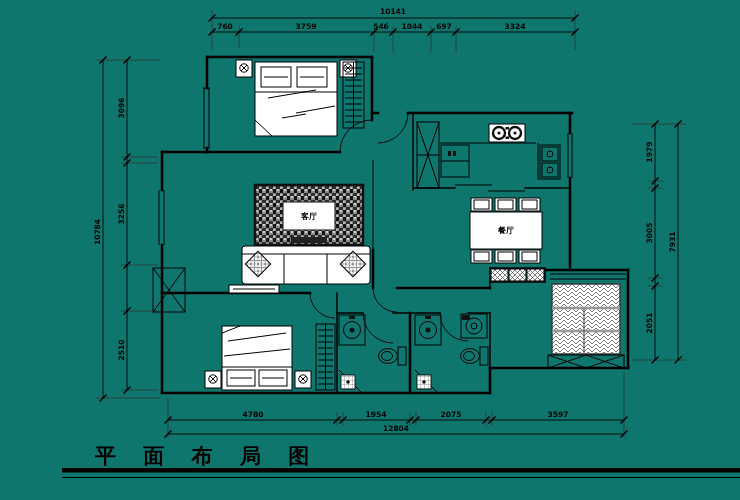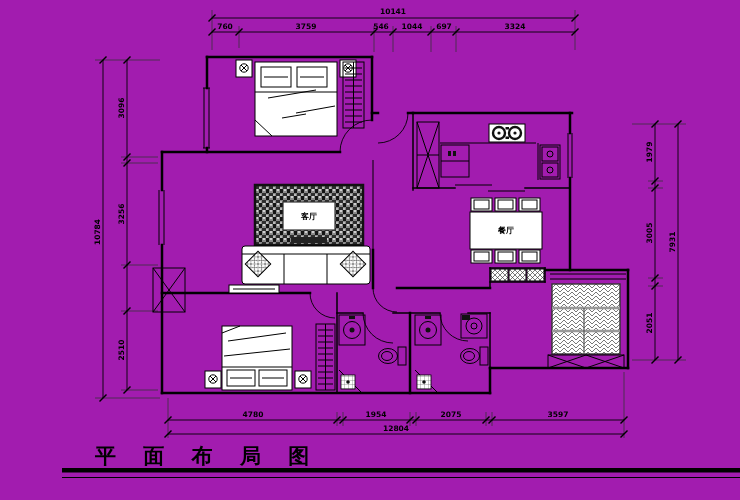--- a/index.html
+++ b/index.html
@@ -1,16 +1,16 @@
 <!DOCTYPE html>
 <html><head>
 <meta charset="utf-8">
 <style>
   html,body{margin:0;padding:0;background:#fff;}
-  .page{position:relative;width:740px;height:500px;background:#a21caf;overflow:hidden;
+  .page{position:relative;width:740px;height:500px;background:#0f766e;overflow:hidden;
         font-family:"DejaVu Sans","Liberation Sans",sans-serif;}
   svg{position:absolute;left:0;top:0;}
   text{fill:#000;font-family:"DejaVu Sans","Liberation Sans",sans-serif;}
   .dim{font-size:7.5px;font-weight:700;}
   .room-label{font-size:8px;font-weight:700;}
   .title-text{font-size:21px;font-weight:700;letter-spacing:10px;}
   .wall{stroke:#000;stroke-width:2.5;fill:none;stroke-linecap:square;}
   .wall2{stroke:#000;stroke-width:1.5;fill:none;stroke-linecap:square;}
   .thin{stroke:#000;stroke-width:1;fill:none;}
   .lite{stroke:#333;stroke-width:.75;fill:none;}

